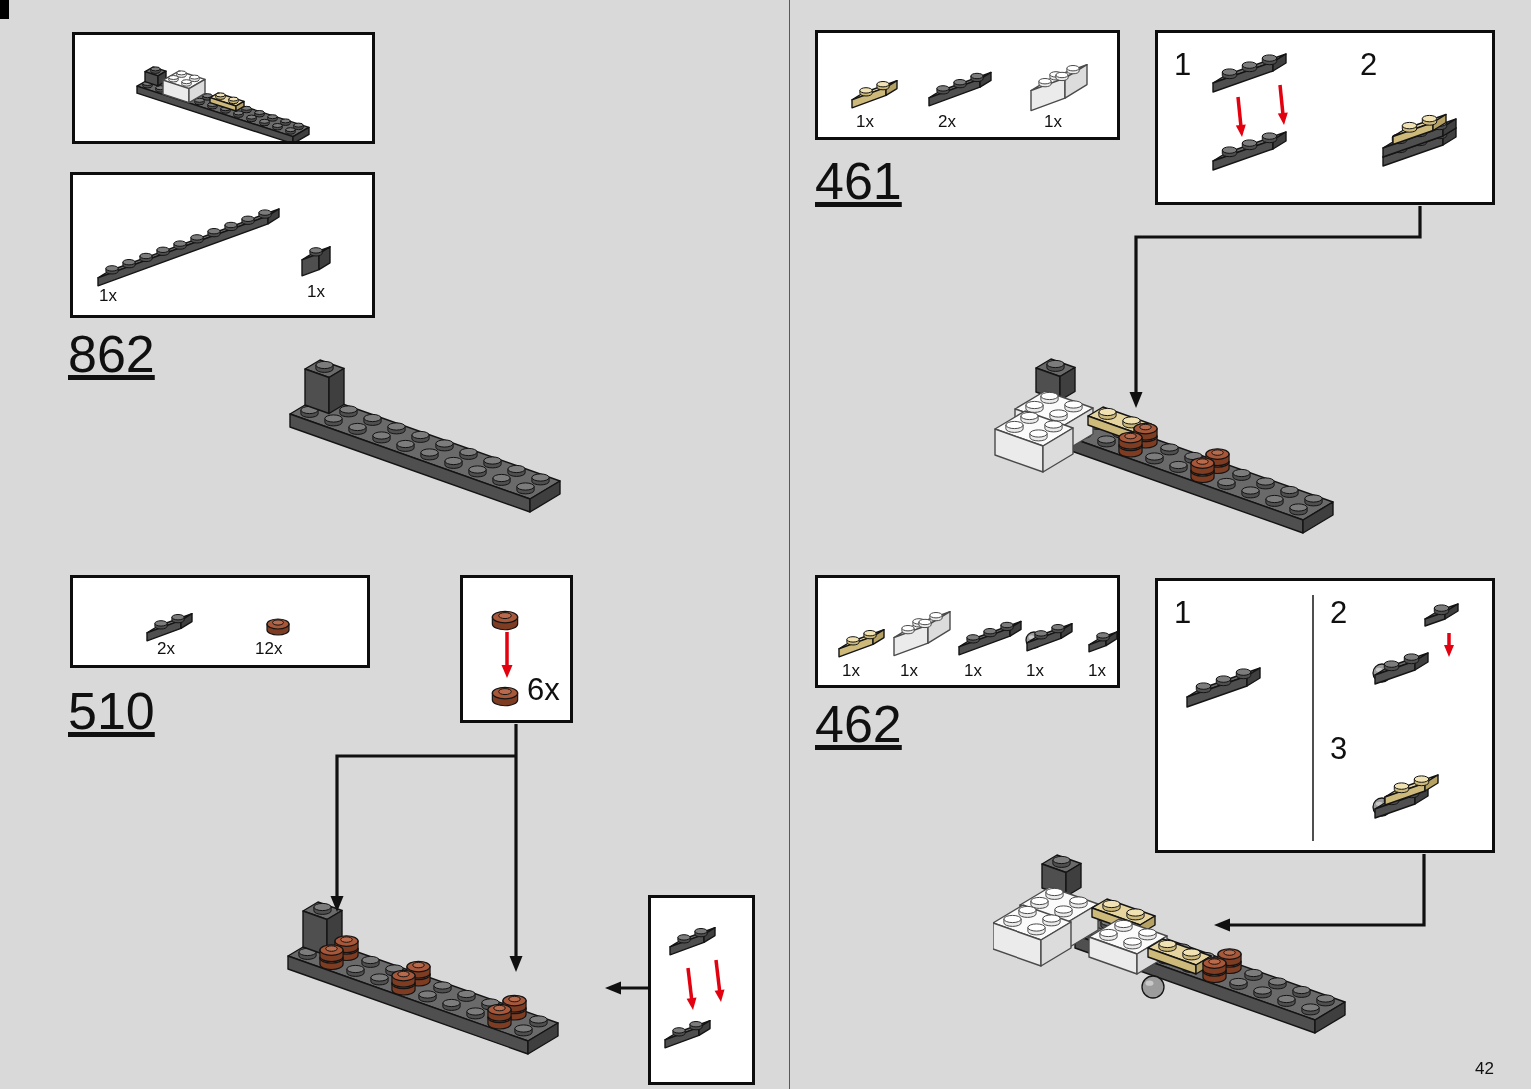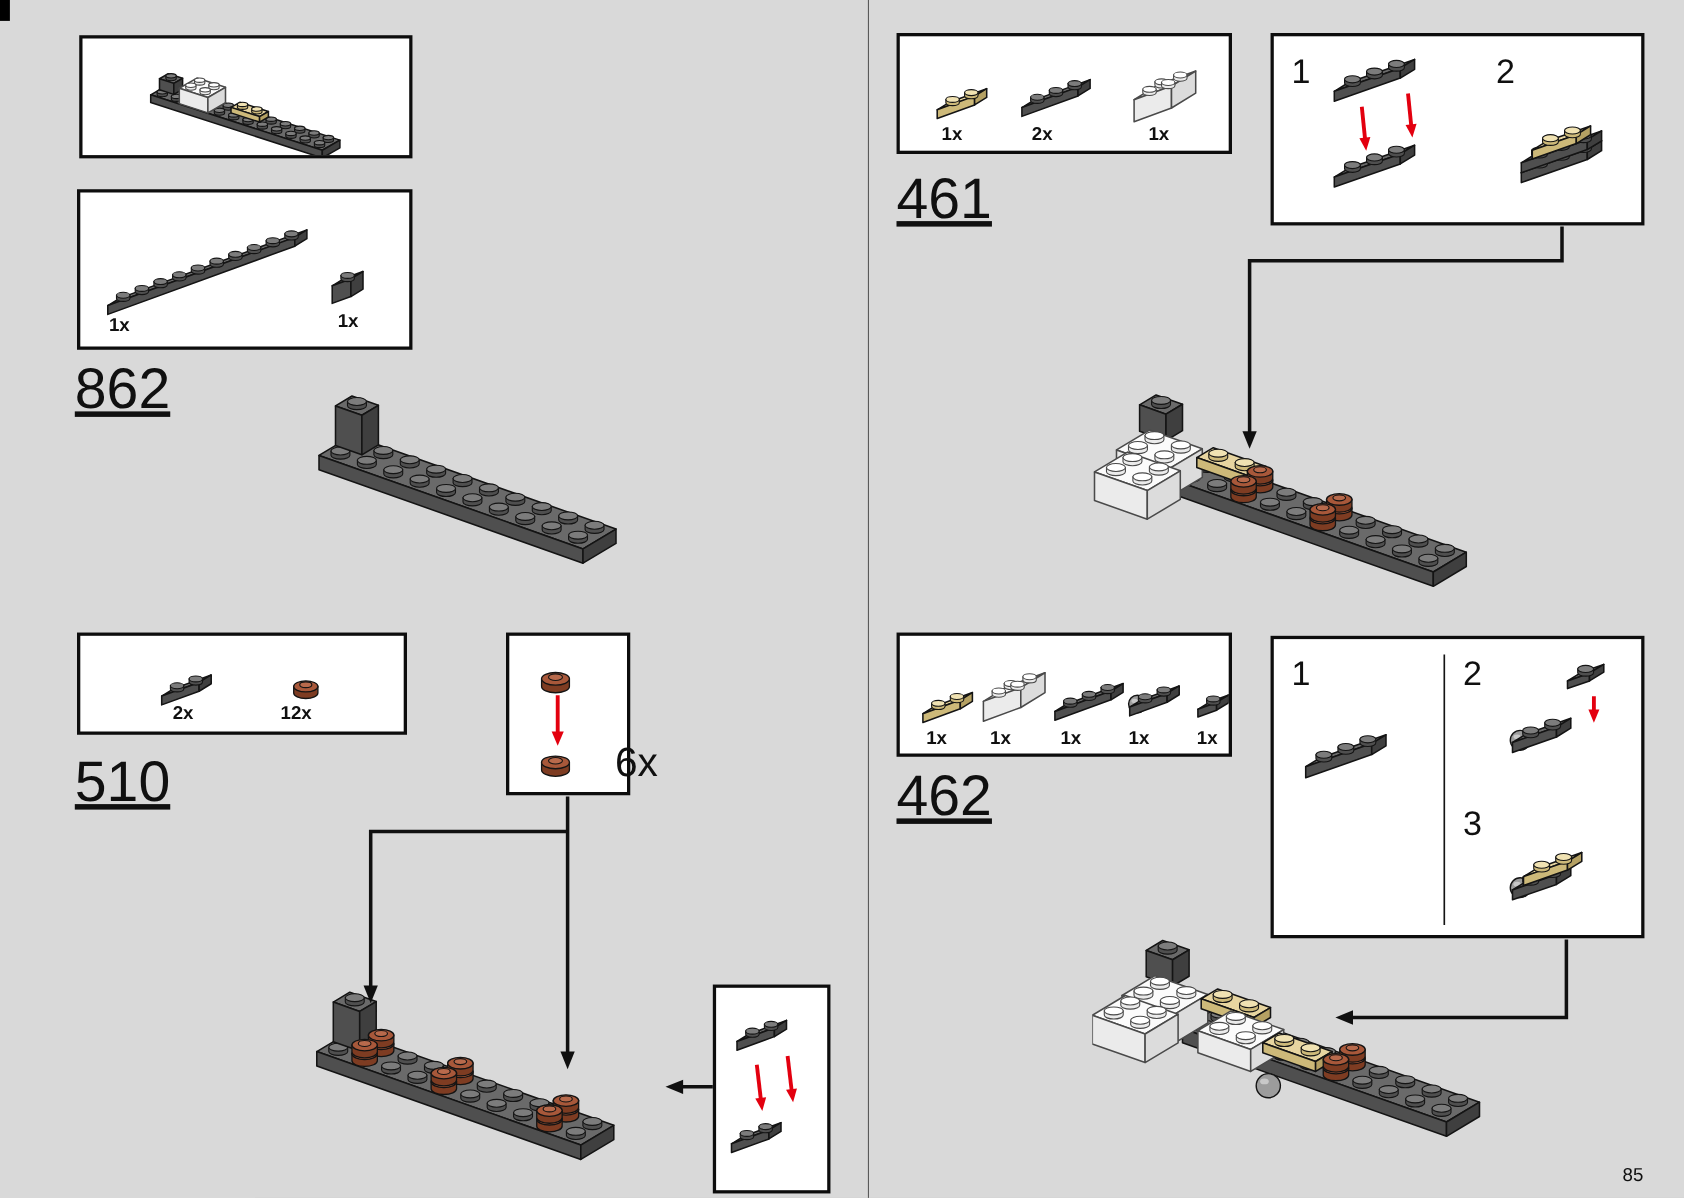--- a/index.html
+++ b/index.html
@@ -3,23 +3,23 @@
 <meta charset="utf-8">
 <style>
   html,body{margin:0;padding:0;background:#bfbfbf;}
   .page{position:relative;width:1531px;height:1089px;background:#d9d9d9;overflow:hidden;
         font-family:"Liberation Sans",sans-serif;color:#101010;}
   .box{position:absolute;background:#ffffff;border:3px solid #0d0d0d;box-sizing:border-box;}
   .box svg{position:absolute;left:0;top:0;width:100%;height:100%;display:block;}
   .illu{position:absolute;}
   .illu svg{display:block;}
   .step-num{position:absolute;font-size:52px;line-height:1;letter-spacing:0px;text-decoration:underline;}
-  .qty{position:absolute;font-size:17px;font-weight:bold;line-height:1;}
+  .qty{position:absolute;font-size:17px;font-weight:normal;line-height:1;}
   .co-num{position:absolute;font-size:31px;line-height:1;}
-  .qty-big{position:absolute;font-size:37px;line-height:1;margin-left:32px;}
+  .qty-big{position:absolute;font-size:31px;line-height:1;}
   .divider{position:absolute;left:789px;top:0;width:1px;height:1089px;background:#5a5a5a;}
   .corner-mark{position:absolute;left:0;top:0;width:9px;height:19px;background:#000;}
   .page-num{position:absolute;left:1475px;top:1060px;font-size:17px;line-height:1;}
   #svg-connectors{position:absolute;left:0;top:0;pointer-events:none;}
 </style>
 </head>
 <body>
 
 <div class="page">
 
@@ -748,15 +748,15 @@
       <polyline points="516.0,756.0 337.0,756.0 337.0,902.4" fill="none" stroke="#101010" stroke-width="3.2"></polyline>
       <polygon points="337.0,912.0 330.5,896.0 343.5,896.0" fill="#101010"></polygon>
       <polyline points="648.0,988.0 614.6,988.0" fill="none" stroke="#101010" stroke-width="3.2"></polyline>
       <polygon points="605.0,988.0 621.0,981.5 621.0,994.5" fill="#101010"></polygon>
       <polyline points="1420.0,206.0 1420.0,237.0 1136.0,237.0 1136.0,398.4" fill="none" stroke="#101010" stroke-width="3.2"></polyline>
       <polygon points="1136.0,408.0 1129.5,392.0 1142.5,392.0" fill="#101010"></polygon>
       <polyline points="1424.0,854.0 1424.0,925.0 1223.6,925.0" fill="none" stroke="#101010" stroke-width="3.2"></polyline>
       <polygon points="1214.0,925.0 1230.0,918.5 1230.0,931.5" fill="#101010"></polygon>
     </svg>
 
-  <div class="page-num">85</div>
+  <div class="page-num">42</div>
 
 </div>
 
 </body></html>

